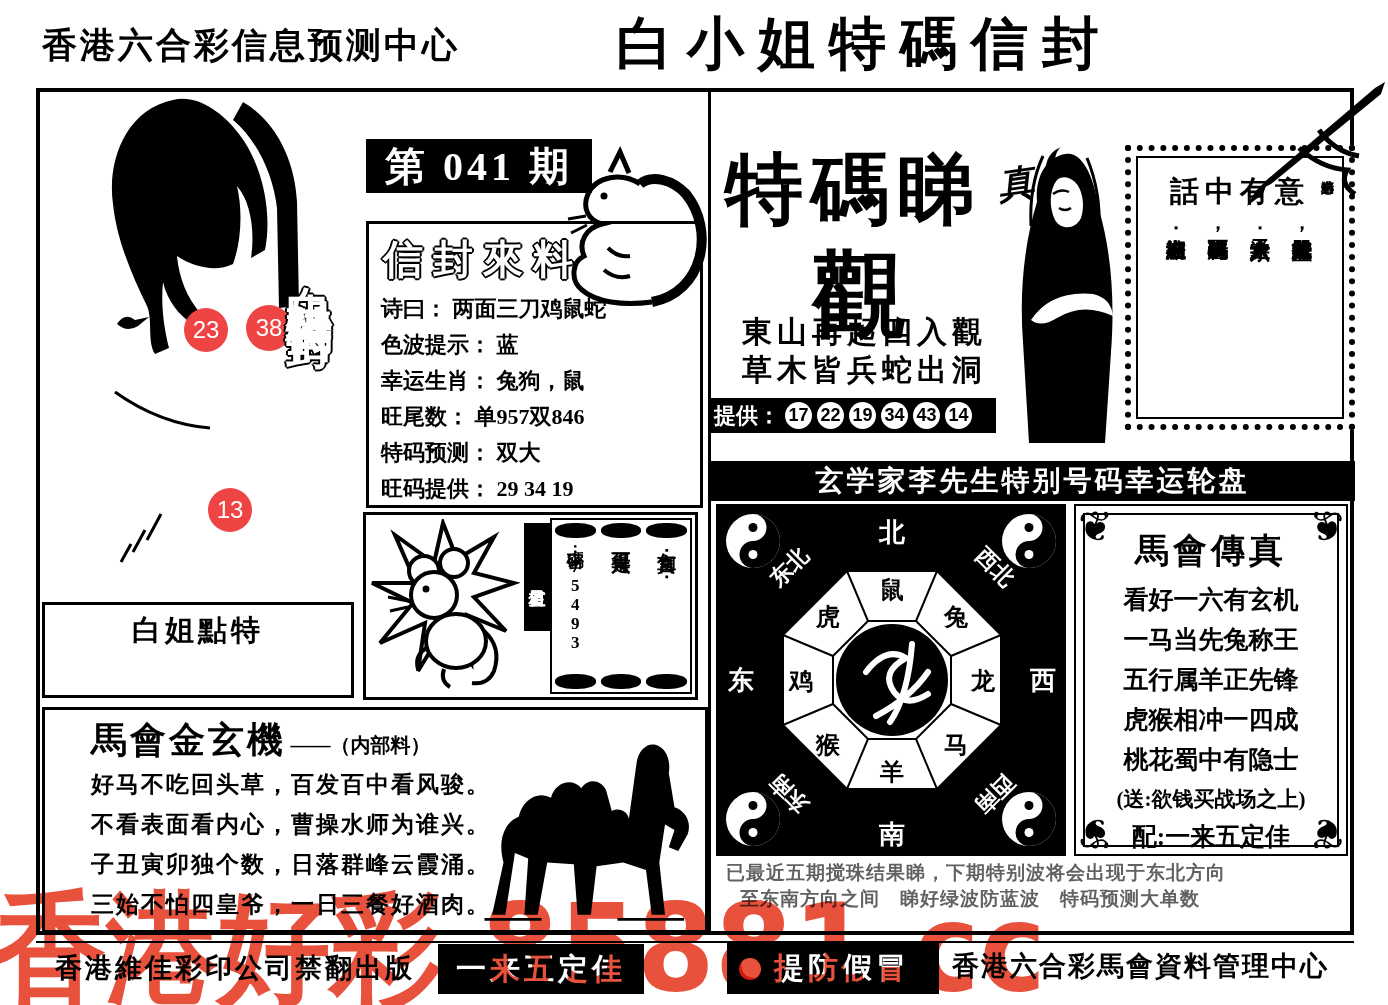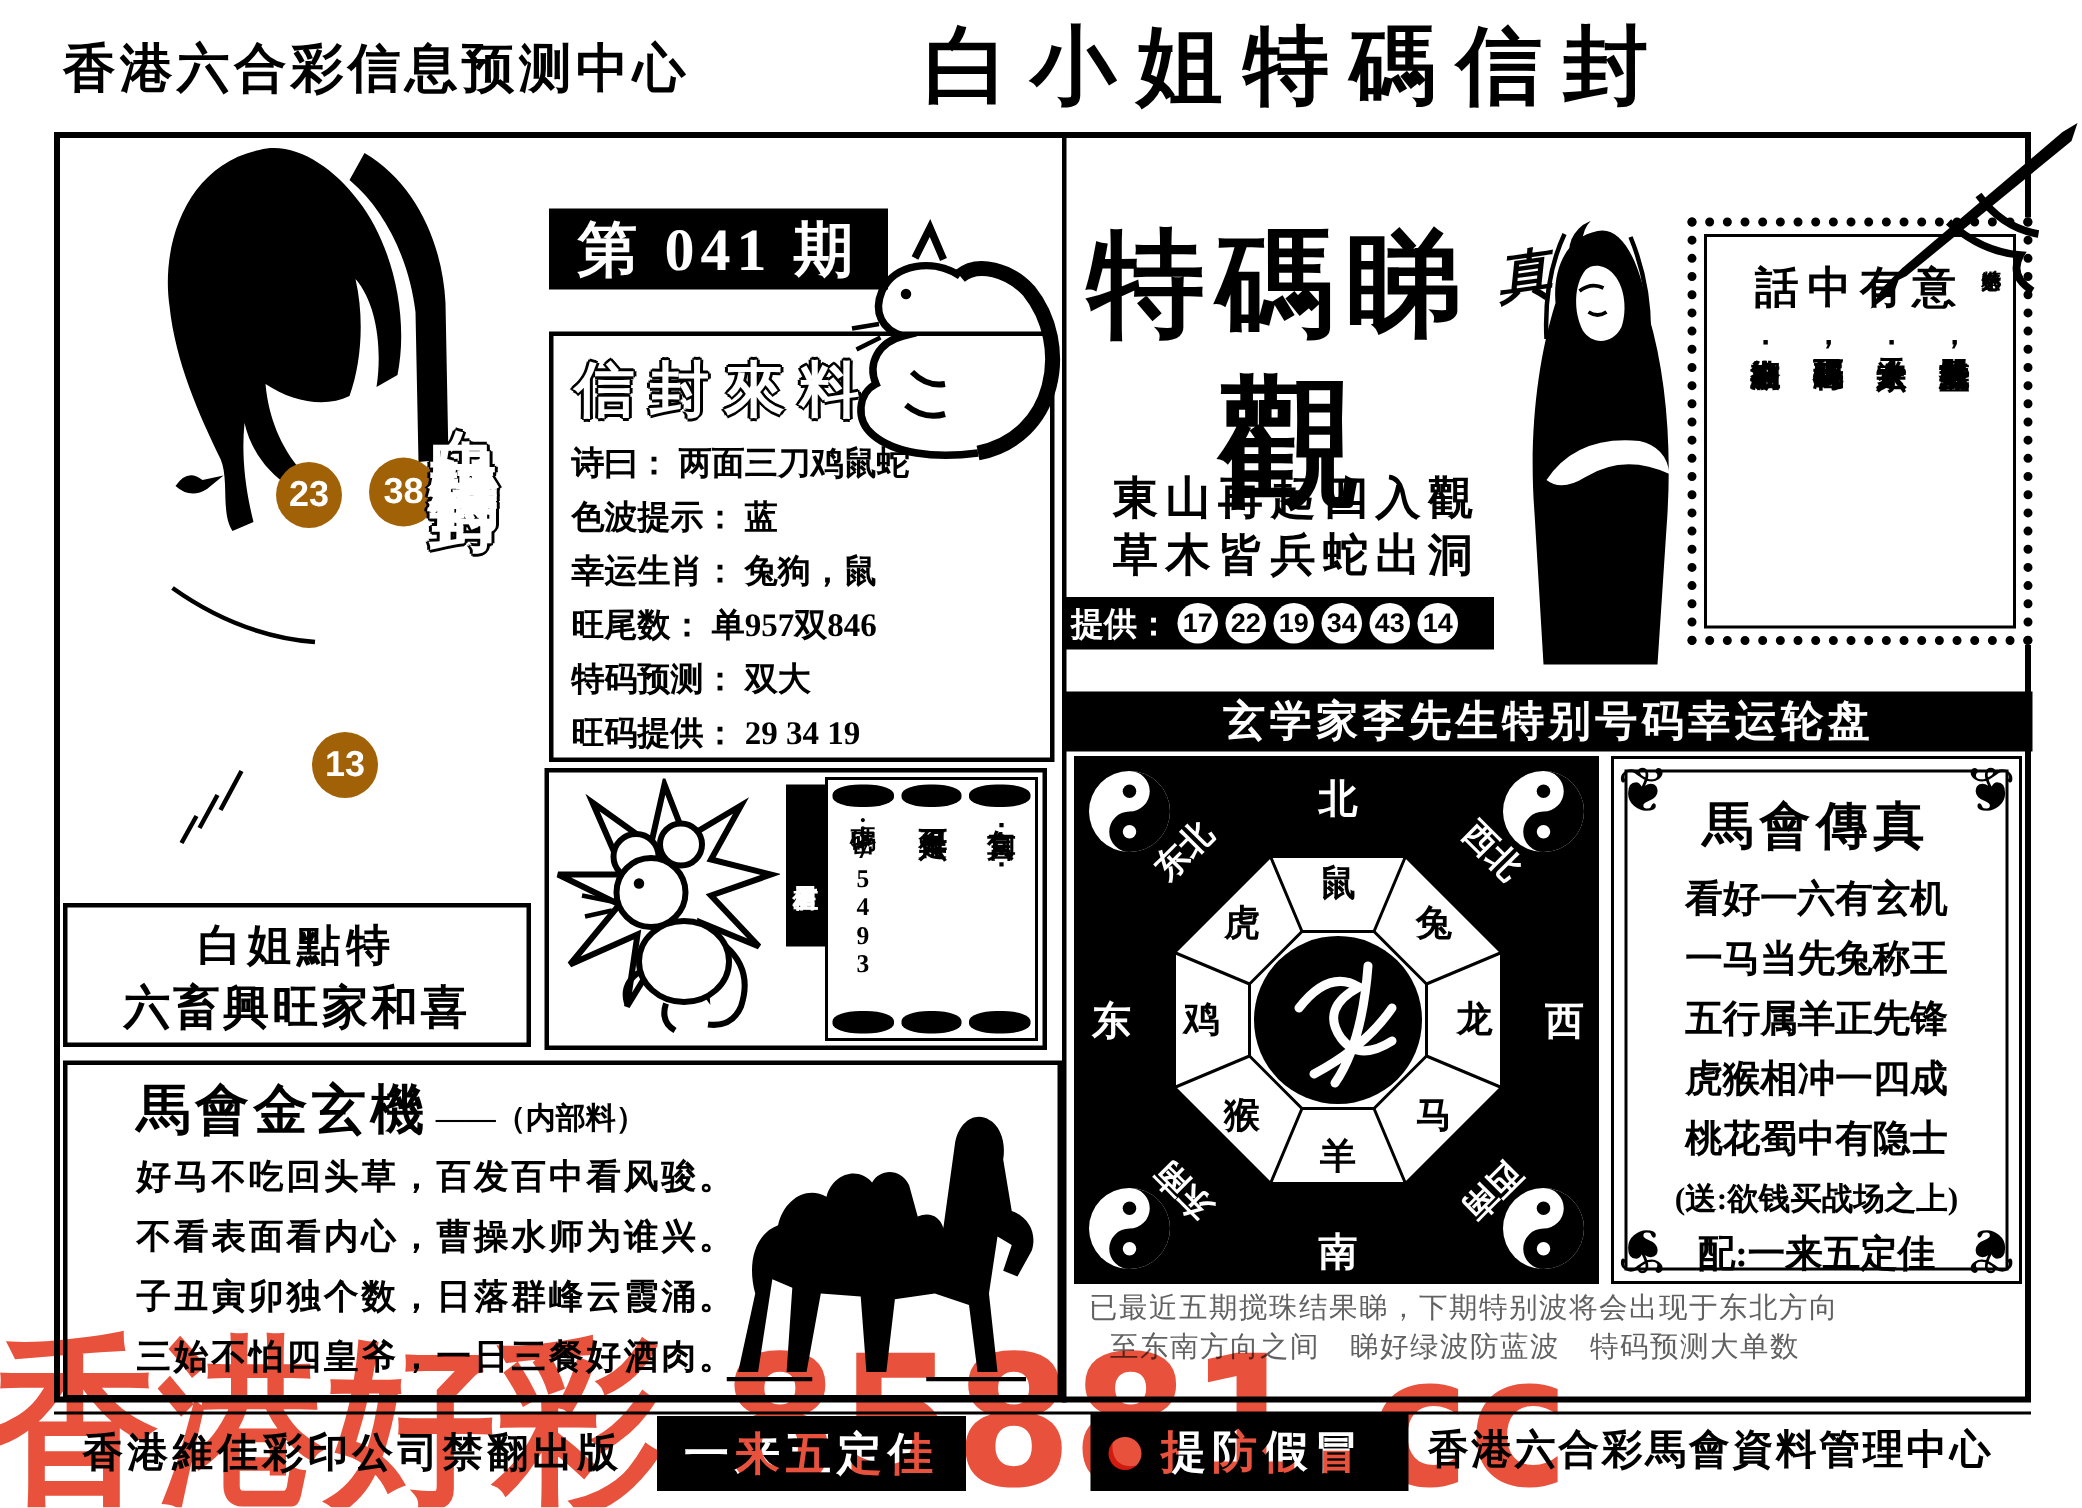--- a/index.html
+++ b/index.html
@@ -3,22 +3,22 @@
 <meta charset="utf-8">
 <style>
   html,body{margin:0;padding:0;background:#fff;}
   #page{position:relative;width:1388px;height:1005px;background:#fff;overflow:hidden;
         font-family:"Liberation Sans","DejaVu Sans",sans-serif;color:#000;}
   .abs{position:absolute;}
   .b{font-family:"Liberation Serif","DejaVu Serif",serif;font-weight:bold;}
   .hollow{color:#fff;text-shadow:-2px 0 #000,2px 0 #000,0 -2px #000,0 2px #000,
           -1px -1px #000,1px -1px #000,-1px 1px #000,1px 1px #000;}
   .box{border:3px solid #000;box-sizing:border-box;}
-  .ball{border-radius:50%;background:#a16207;color:#fff;display:flex;align-items:center;
-        justify-content:center;font-weight:bold;}
+  .ball{border-radius:50%;background:#ef4444;color:#fff;display:flex;align-items:center;
+        justify-content:center;font-weight:normal;}
   .vtext{writing-mode:vertical-rl;text-orientation:upright;}
   .blackbar{background:#000;color:#fff;display:flex;align-items:center;}
   .num-circle{width:27px;height:27px;border-radius:50%;background:#fff;color:#000;
         display:flex;align-items:center;justify-content:center;font-weight:bold;font-size:18px;margin-left:5px;}
   .scrolls{display:flex;flex-direction:row-reverse;gap:5px;padding:3px;box-sizing:border-box;}
   .scroll{flex:1;display:flex;flex-direction:column;align-items:center;}
   .cap{width:100%;height:15px;background:#000;border-radius:45%;}
   .scroll-mid{flex:1;writing-mode:vertical-rl;text-orientation:upright;font-size:19px;
         font-weight:bold;display:flex;align-items:center;}
   .stamp-outer{border:6px dotted #000;box-sizing:border-box;background:#fff;}
@@ -55,21 +55,20 @@
   </svg>
 
   <div class="abs ball" style="left:184px;top:308px;width:44px;height:44px;font-size:24px;">23</div>
   <div class="abs ball" style="left:246px;top:305px;width:46px;height:46px;font-size:24px;">38</div>
   <div class="abs ball" style="left:208px;top:488px;width:44px;height:44px;font-size:24px;">13</div>
 
   <div class="abs b vtext hollow" style="left:278px;top:250px;height:410px;font-size:46px;letter-spacing:6px;">白小姐特碼信封</div>
 
   <div class="abs box" style="left:42px;top:602px;width:312px;height:96px;text-align:center;">
     <p class="b" style="font-size:29px;margin-top:6px;letter-spacing:4px;">白姐點特</p>
-    <p class="b" style="font-size:31px;letter-spacing:2px;">六畜興旺家和喜</p>
   </div>
 
   <div class="abs box" style="left:42px;top:707px;width:666px;height:226px;overflow:hidden;">
     <svg class="abs" style="right:2px;top:6px;z-index:0;" width="228" height="212" viewBox="0 0 240 215">
       <path fill="#000" d="M18,205 L30,150 C24,128 30,108 46,102 C50,84 66,74 80,82 C84,66 102,60 112,72
         C118,62 132,62 138,74 L144,96 C152,92 160,96 162,104 L170,46 C172,30 184,22 194,28
         C202,32 206,44 204,56 L210,92 C222,96 228,108 224,120 L214,138 L204,134 L210,116 L200,110
         L194,150 L200,205 L186,205 L180,158 L156,150 L128,154 L122,205 L108,205 L104,152 L76,150
         L66,205 L52,205 L56,146 L42,140 L32,205 Z"></path>
       <path d="M10,210 h60 M150,210 h70" stroke="#000" stroke-width="3"></path>
@@ -254,21 +253,21 @@
       <p class="b" style="font-size:25px;line-height:40px;">看好一六有玄机</p>
       <p class="b" style="font-size:25px;line-height:40px;">一马当先兔称王</p>
       <p class="b" style="font-size:25px;line-height:40px;">五行属羊正先锋</p>
       <p class="b" style="font-size:25px;line-height:40px;">虎猴相冲一四成</p>
       <p class="b" style="font-size:25px;line-height:40px;">桃花蜀中有隐士</p>
       <p class="b" style="font-size:21px;line-height:38px;">(送:欲钱买战场之上)</p>
       <p class="b" style="font-size:25px;line-height:38px;">配:一来五定佳</p>
     </div>
   </div>
 
-  <div class="abs" style="left:726px;top:860px;width:625px;color:#3a3a3a;opacity:.8;">
+  <div class="abs" style="left:726px;top:860px;width:625px;color:#3a3a3a;opacity:.8;font-weight:bold;">
     <p style="font-size:19px;line-height:26px;letter-spacing:1px;">已最近五期搅珠结果睇，下期特别波将会出现于东北方向</p>
     <p style="font-size:19px;line-height:26px;letter-spacing:1px;text-indent:14px;">至东南方向之间　睇好绿波防蓝波　特码预测大单数</p>
   </div>
 
   <div class="abs b" style="left:55px;top:950px;font-size:27px;letter-spacing:3px;">香港維佳彩印公司禁翻出版</div>
   <div class="abs blackbar" style="left:438px;top:944px;width:206px;height:50px;justify-content:center;">
     <span class="b" style="font-size:30px;letter-spacing:4px;">一来五定佳</span>
   </div>
   <div class="abs blackbar" style="left:727px;top:942px;width:212px;height:52px;justify-content:center;">
     <span class="abs" style="left:12px;top:16px;width:22px;height:22px;border-radius:50%;background:#e8513c;"></span>

